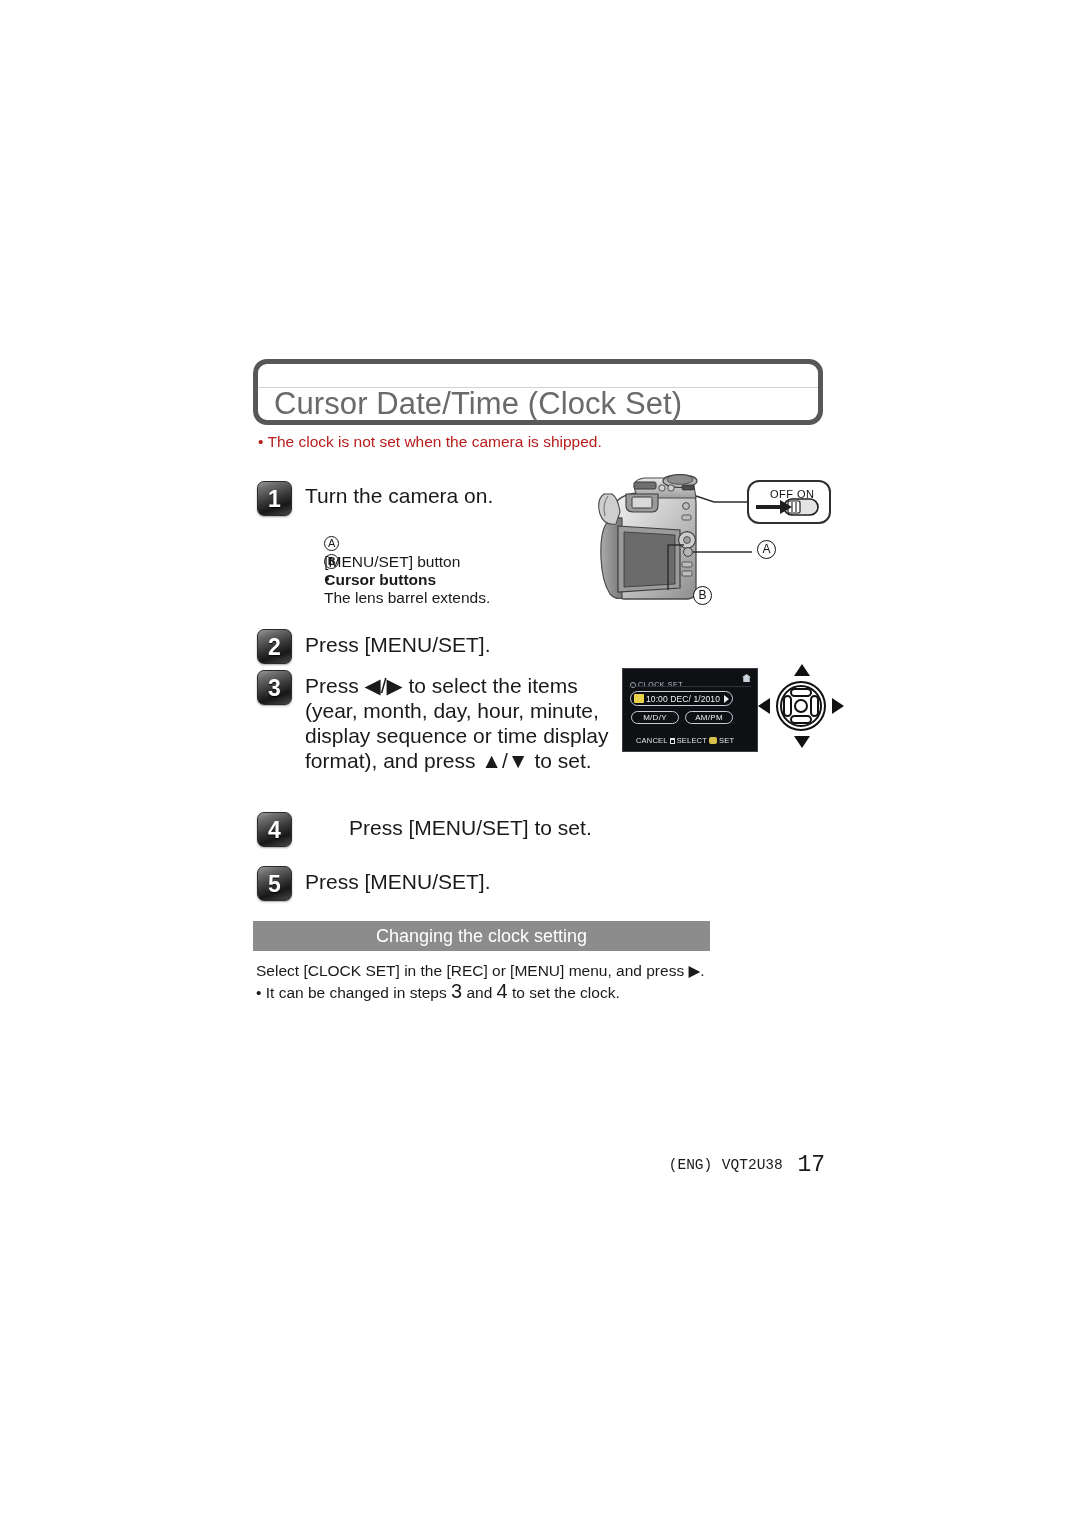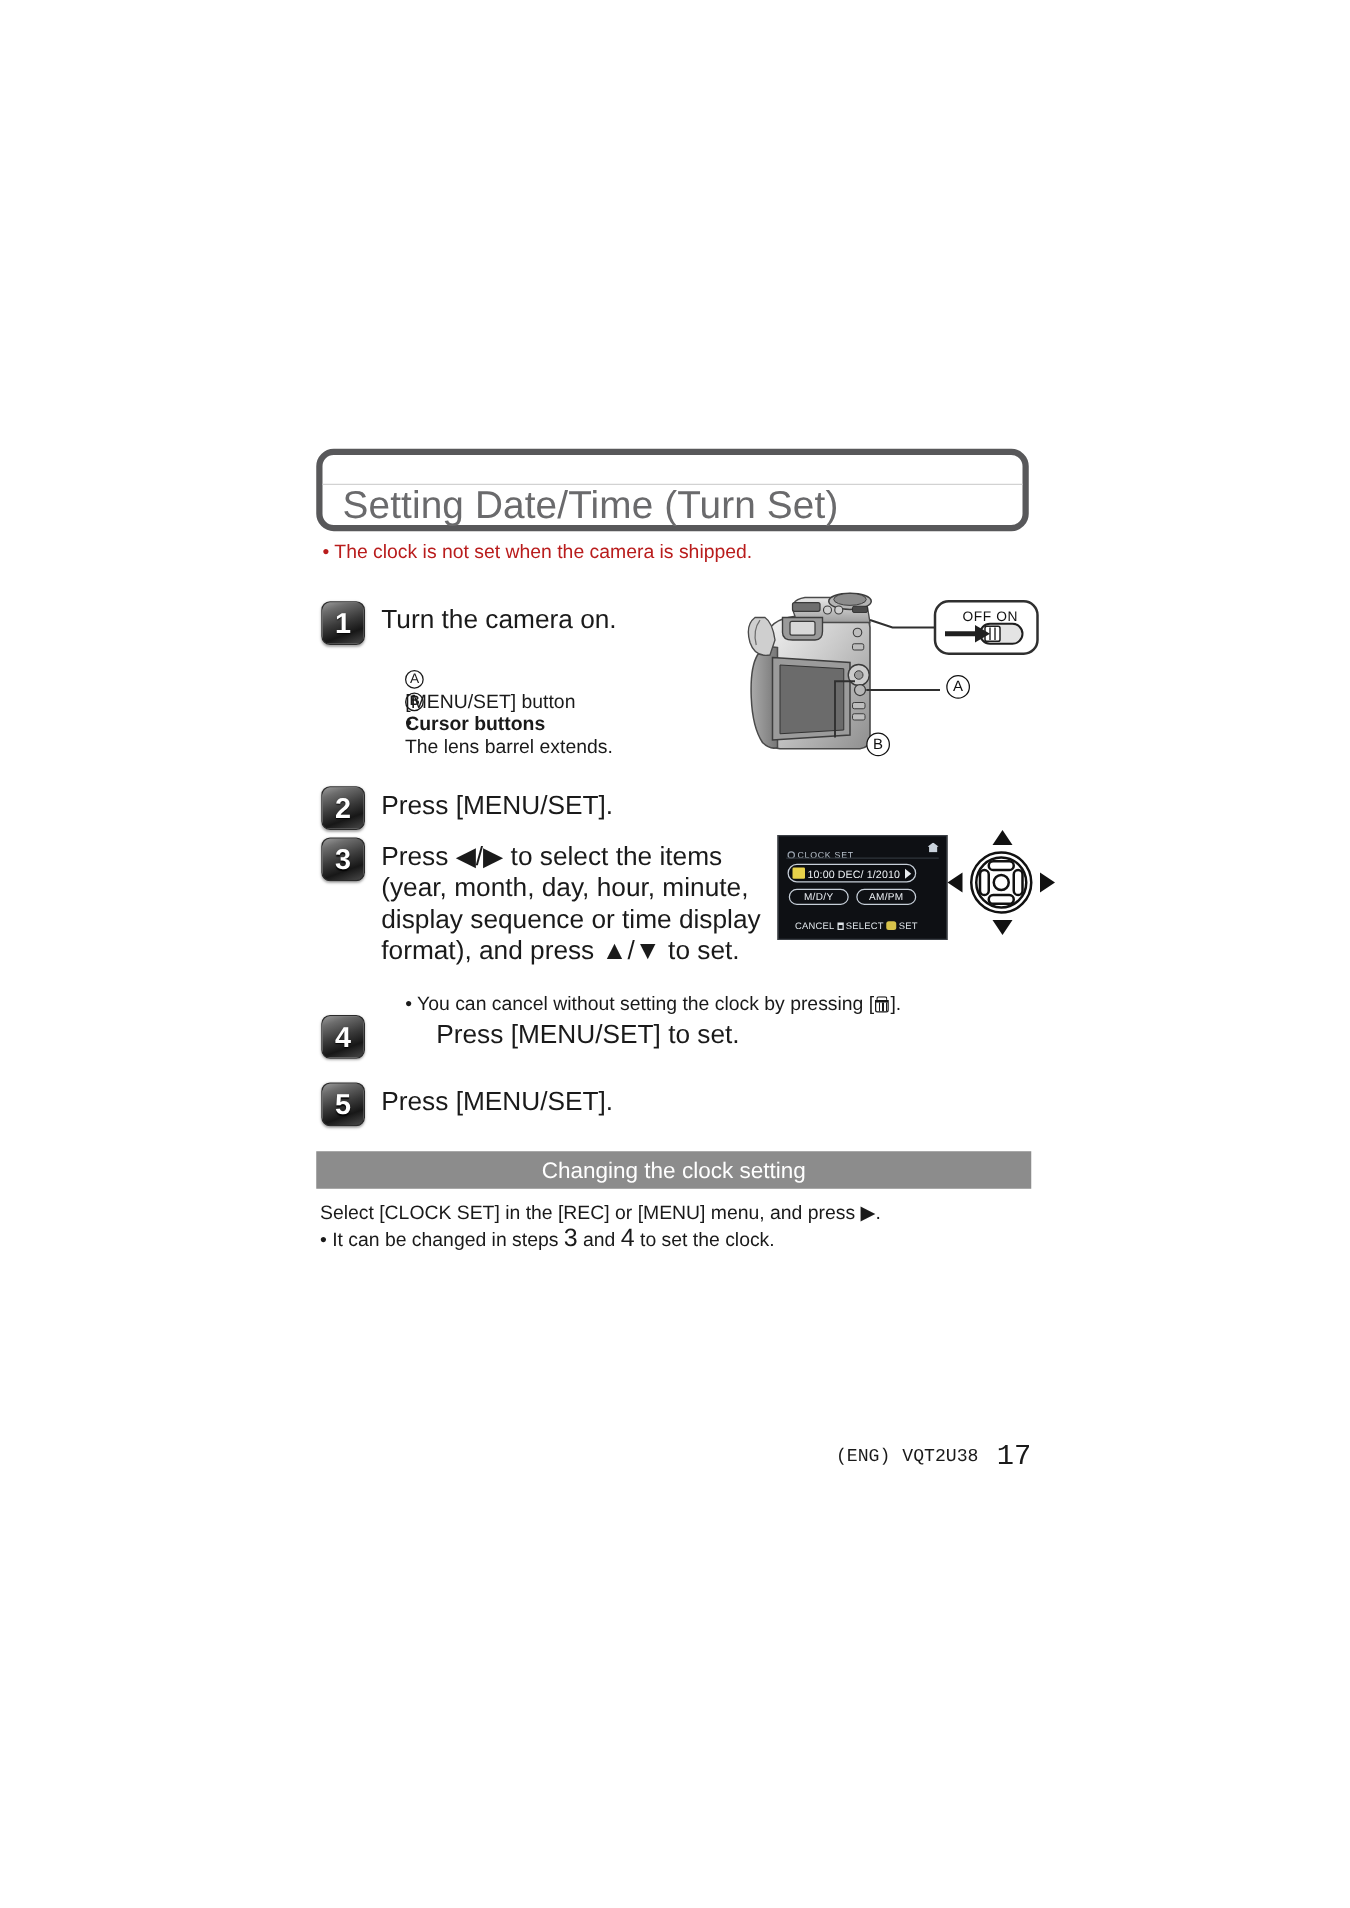--- a/index.html
+++ b/index.html
@@ -153,21 +153,21 @@
     border-bottom: none;
     box-sizing: border-box;
     border-radius: 2px 2px 0 0;
   }
 
   
   .section-bar {
     position: absolute;
     left: 253px;
     top: 921px;
-    width: 572px;
+    width: 457px;
     height: 30px;
     background: #8c8c8c;
   }
   .section-bar-label {
     position: absolute;
     left: 0; right: 0;
     top: 50%;
     transform: translateY(-50%);
     text-align: center;
     color: #ffffff;
@@ -391,21 +391,21 @@
   .callout.a { left: 757px; top: 540px; }
   .callout.b { left: 693px; top: 586px; }
 </style>
 </head>
 <body>
 
 <div class="page">
 
   <div class="title-box">
     <div class="title-rule"></div>
-    <div class="title-text">Setting Date/Time (Turn Set)</div>
+    <div class="title-text">Cursor Date/Time (Clock Set)</div>
   </div>
 
   <div class="bullet-line note-intro">• The clock is not set when the camera is shipped.</div>
 
   <div class="step" style="left:257px; top:481px;">
     <span>1</span>
   </div>
   <div class="step-title" style="left:305px; top:482px;">Turn the camera on.</div>
 
   <div class="step-sub" style="left:307px; top:513px;">
@@ -501,23 +501,20 @@
   <div class="step-title" style="left:305px; top:631px;">Press [MENU/SET].</div>
 
   <div class="step" style="left:257px; top:670px;">
     <span>3</span>
   </div>
   <div class="step-title" style="left:305px; top:672px;">Press ◀/▶ to select the items</div>
   <div class="step-title" style="left:305px; top:697px;">(year, month, day, hour, minute,</div>
   <div class="step-title" style="left:305px; top:722px;">display sequence or time display</div>
   <div class="step-title" style="left:305px; top:747px;">format), and press ▲/▼ to set.</div>
 
-  <div class="step-sub" style="left:307px; top:774px;">
-    <span>• You can cancel without setting the clock by pressing [</span><span class="trash"></span><span>].</span>
-  </div>
 
   <div class="lcd">
     <div class="lcd-head">
       <span class="lcd-clock-icon"></span><span class="lbl">CLOCK SET</span>
       <span class="lcd-home-icon"></span>
     </div>
     <div class="lcd-rule"></div>
     <div class="lcd-datebar">
       <span class="chip"></span>
       <span class="dtxt">10:00  DEC/  1/2010</span>

